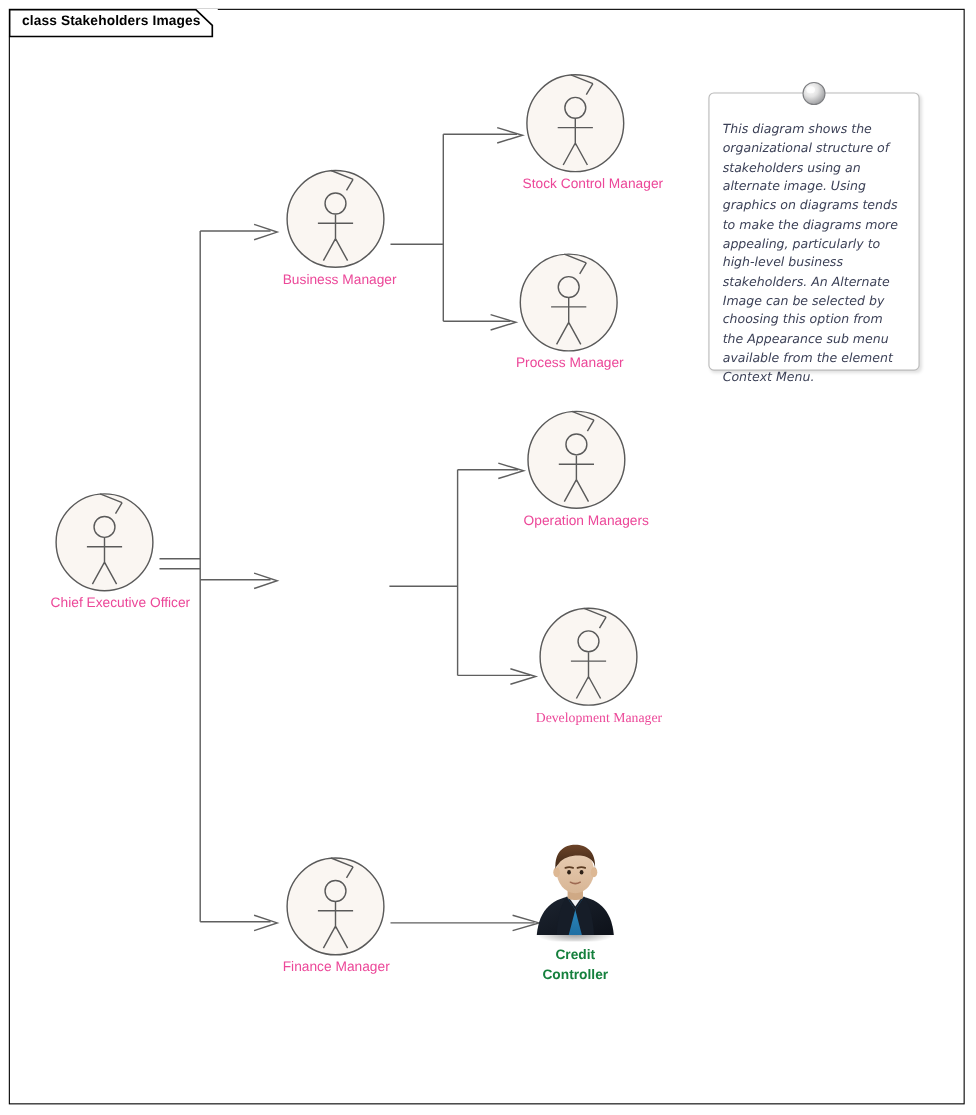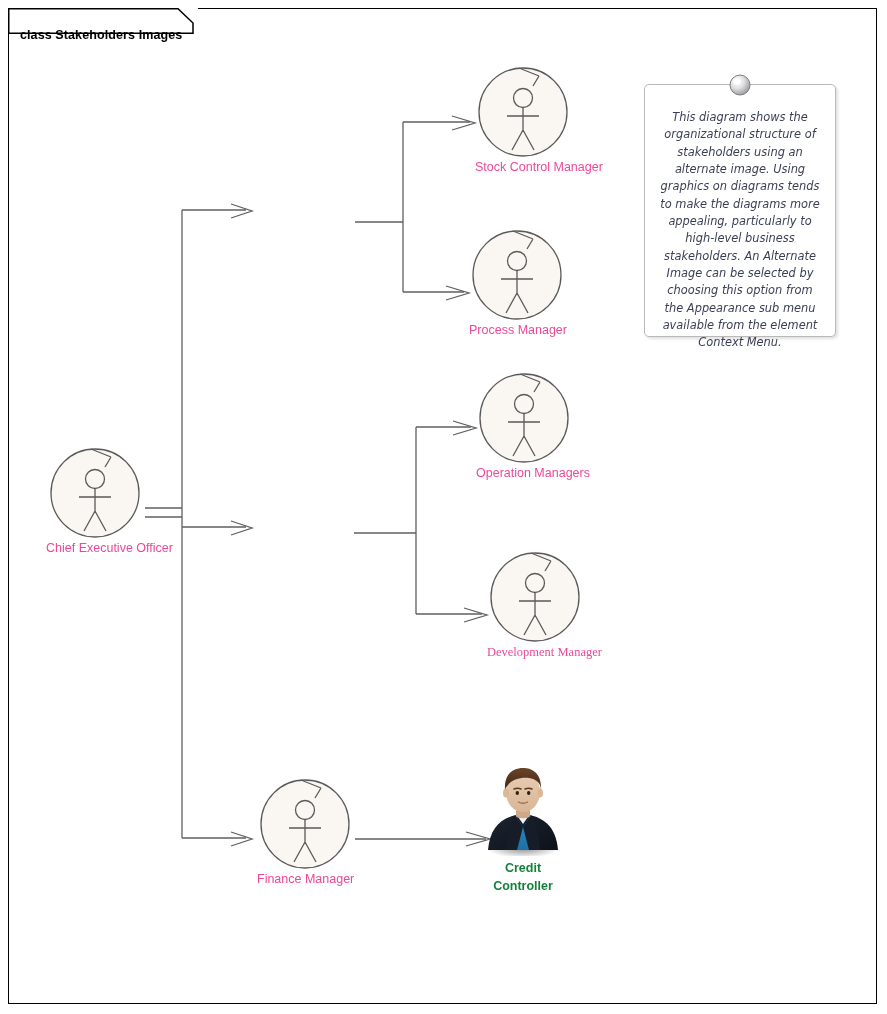--- a/index.html
+++ b/index.html
@@ -34,21 +34,21 @@
     top: 8px;
     height: 25px;
     box-sizing: border-box;
     background: #ffffff;
     z-index: 6;
   }
   #frame-tab svg { display: block; }
   #frame-tab-label {
     position: absolute;
     left: 12px;
-    top: 20px;
+    top: 4px;
     font-size: 12.5px;
     font-weight: bold;
     color: #000000;
     white-space: nowrap;
     letter-spacing: 0.1px;
   }
   
   #wires {
     position: absolute;
     left: 0;
@@ -102,21 +102,20 @@
     left: 644px;
     top: 84px;
     width: 192px;
     height: 253px;
     box-sizing: border-box;
     background: #ffffff;
     border: 1px solid #b9b9b9;
     border-radius: 5px;
     box-shadow: 2px 2px 3px rgba(0,0,0,0.12);
     z-index: 2;
-    text-align: center;
   }
   #note-pin {
     position: absolute;
     left: 50%;
     top: -11px;
     margin-left: -11px;
     width: 22px;
     height: 22px;
     z-index: 4;
   }
@@ -211,20 +210,31 @@
       <svg width="96" height="96" viewBox="0 0 96 96">
         <circle cx="48" cy="50" r="44" fill="#faf6f2" stroke="#5a5a5a" stroke-width="1.3"></circle>
         <path d="M64 14 L44 6 M64 14 L58 24" fill="none" stroke="#5a5a5a" stroke-width="1.3"></path>
         <circle cx="48" cy="36" r="9.5" fill="none" stroke="#5a5a5a" stroke-width="1.3"></circle>
         <path d="M48 46 V70 M32 54 H64 M48 68 L37 88 M48 68 L59 88" fill="none" stroke="#5a5a5a" stroke-width="1.3"></path>
       </svg>
     </div>
     <div class="actor-label" style="width:96px; margin-left:-1px;">Chief Executive Officer</div>
   </div>
 
+  <div class="actor" style="left:257px; top:149px;">
+    <div class="actor-glyph">
+      <svg width="96" height="96" viewBox="0 0 96 96">
+        <circle cx="48" cy="50" r="44" fill="#faf6f2" stroke="#5a5a5a" stroke-width="1.3"></circle>
+        <path d="M64 14 L44 6 M64 14 L58 24" fill="none" stroke="#5a5a5a" stroke-width="1.3"></path>
+        <circle cx="48" cy="36" r="9.5" fill="none" stroke="#5a5a5a" stroke-width="1.3"></circle>
+        <path d="M48 46 V70 M32 54 H64 M48 68 L37 88 M48 68 L59 88" fill="none" stroke="#5a5a5a" stroke-width="1.3"></path>
+      </svg>
+    </div>
+    <div class="actor-label" style="width:96px;">Business Manager</div>
+  </div>
 
   <div class="actor" style="left:475px; top:62px;">
     <div class="actor-glyph">
       <svg width="96" height="96" viewBox="0 0 96 96">
         <circle cx="48" cy="50" r="44" fill="#faf6f2" stroke="#5a5a5a" stroke-width="1.3"></circle>
         <path d="M64 14 L44 6 M64 14 L58 24" fill="none" stroke="#5a5a5a" stroke-width="1.3"></path>
         <circle cx="48" cy="36" r="9.5" fill="none" stroke="#5a5a5a" stroke-width="1.3"></circle>
         <path d="M48 46 V70 M32 54 H64 M48 68 L37 88 M48 68 L59 88" fill="none" stroke="#5a5a5a" stroke-width="1.3"></path>
       </svg>
     </div>

